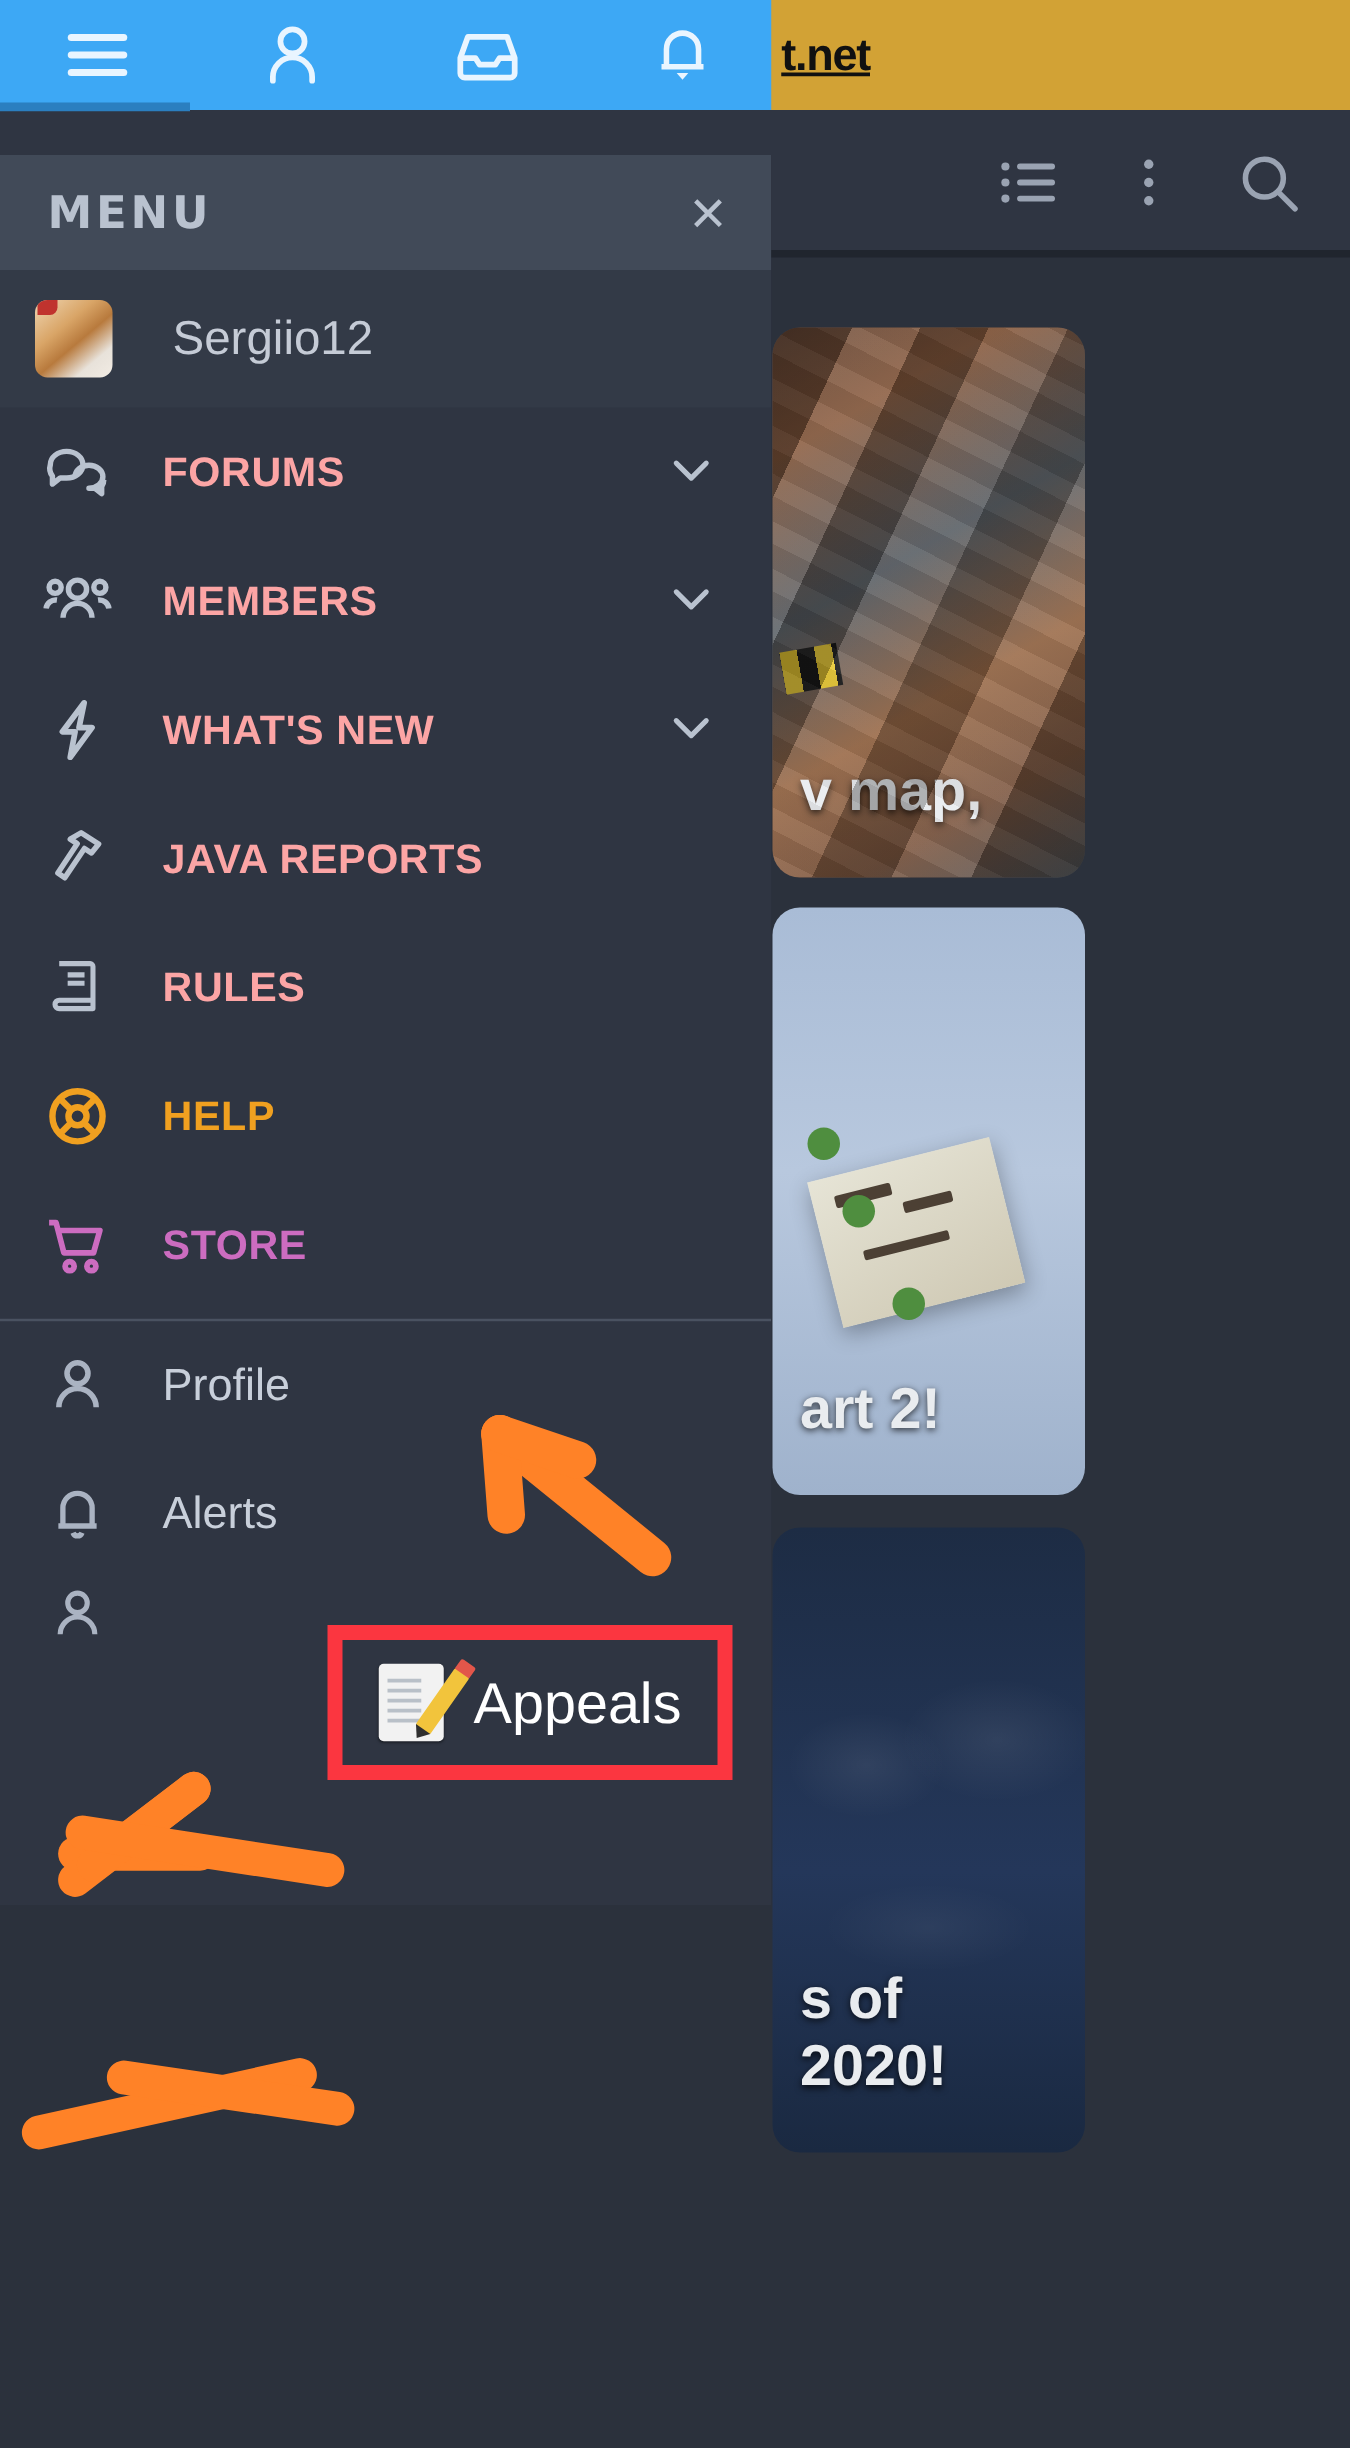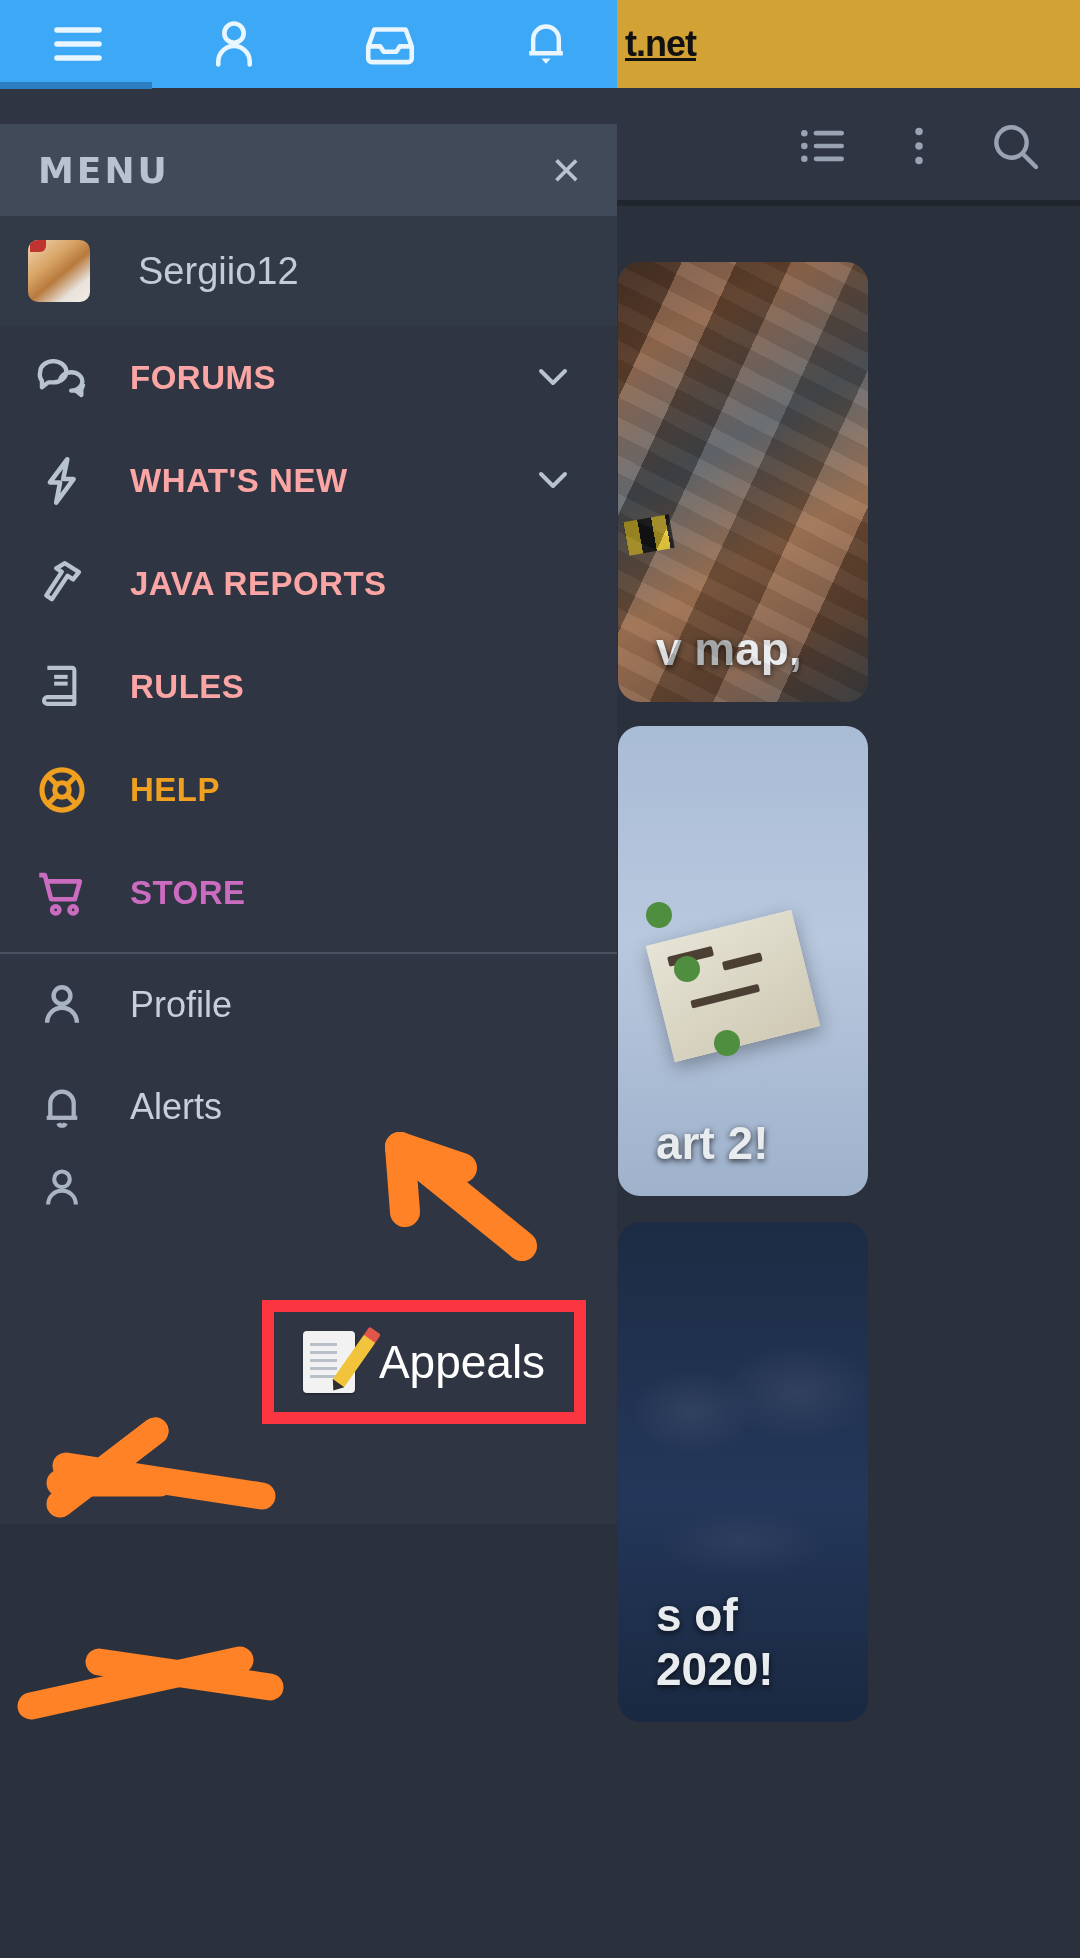--- a/index.html
+++ b/index.html
@@ -20,21 +20,21 @@
                   margin-left:625px;letter-spacing:-1px;}
 
   .bg-toolbar{position:absolute;left:0;top:88px;width:1080px;height:115px;background:#2f3542;
               display:flex;align-items:center;justify-content:flex-end;gap:34px;padding-right:34px;
               box-sizing:border-box;}
   .bg-toolbar .tb-ico{width:62px;height:62px;display:flex;align-items:center;justify-content:center;color:#9aa3b2;}
   .bg-underline{position:absolute;left:0;top:200px;width:1080px;height:6px;background:#20252e;}
 
   
   .card{position:absolute;border-radius:22px;overflow:hidden;}
-  .card .cap{position:absolute;left:16px;right:0;bottom:0;padding:0 22px 26px 22px;
+  .card .cap{position:absolute;left:0;right:0;bottom:0;padding:0 22px 43px 22px;
              font-size:46px;font-weight:bold;color:#e9ecef;text-shadow:0 2px 6px rgba(0,0,0,.75);}
   .card1{left:618px;top:262px;width:250px;height:440px;
          background:linear-gradient(150deg,#6b4a38 0%,#8a5c3f 18%,#5a6066 42%,#9a6a48 64%,#7d5740 82%,#4d5257 100%);}
   .card1::after{content:"";position:absolute;inset:0;
     background:
       linear-gradient(115deg, rgba(0,0,0,.35) 0 14%, rgba(255,255,255,.08) 14% 26%, rgba(0,0,0,.3) 26% 38%, rgba(255,255,255,.05) 38% 52%, rgba(0,0,0,.25) 52% 66%, rgba(255,255,255,.07) 66% 80%, rgba(0,0,0,.3) 80% 100%),
       repeating-linear-gradient(27deg, rgba(255,255,255,.05) 0 16px, rgba(0,0,0,.07) 16px 34px);
   }
   .card1 .yellowbar{position:absolute;left:8px;bottom:150px;width:46px;height:34px;
       background:repeating-linear-gradient(90deg,#e8c832 0 14px,#1a1a1a 14px 28px);transform:rotate(-10deg);}
@@ -225,20 +225,38 @@
           </svg>
         </span>
         <span class="ni-label">FORUMS</span>
         <span class="chev">
           <svg width="48" height="48" viewBox="0 0 24 24" fill="none" stroke="currentColor" stroke-width="2" stroke-linecap="round" stroke-linejoin="round">
               <polyline points="6 9.5 12 15.5 18 9.5"></polyline>
             </svg>
         </span>
       </div>
 
+      <div class="nav-item">
+        <span class="ni-icon">
+          <svg width="58" height="58" viewBox="0 0 24 24" fill="none" stroke="currentColor" stroke-width="1.8" stroke-linejoin="round">
+            <circle cx="12" cy="8" r="3"></circle>
+              <path d="M7.2 17.5a4.8 4.8 0 0 1 9.6 0"></path>
+            <circle cx="4.6" cy="7.4" r="2"></circle>
+              <path d="M1.6 14.4a3.2 3.2 0 0 1 3.6-2.8"></path>
+            <circle cx="19.4" cy="7.4" r="2"></circle>
+              <path d="M22.4 14.4a3.2 3.2 0 0 0-3.6-2.8"></path>
+          </svg>
+        </span>
+        <span class="ni-label">MEMBERS</span>
+        <span class="chev">
+          <svg width="48" height="48" viewBox="0 0 24 24" fill="none" stroke="currentColor" stroke-width="2" stroke-linecap="round" stroke-linejoin="round">
+              <polyline points="6 9.5 12 15.5 18 9.5"></polyline>
+            </svg>
+        </span>
+      </div>
 
       <div class="nav-item">
         <span class="ni-icon">
           <svg width="58" height="58" viewBox="0 0 24 24" fill="none" stroke="currentColor" stroke-width="1.9" stroke-linejoin="round">
             <path d="M14.2 3 7 12.6h4.2L9.6 21l7.2-9.8h-4.3z"></path>
           </svg>
         </span>
         <span class="ni-label">WHAT'S NEW</span>
         <span class="chev">
           <svg width="48" height="48" viewBox="0 0 24 24" fill="none" stroke="currentColor" stroke-width="2" stroke-linecap="round" stroke-linejoin="round">

